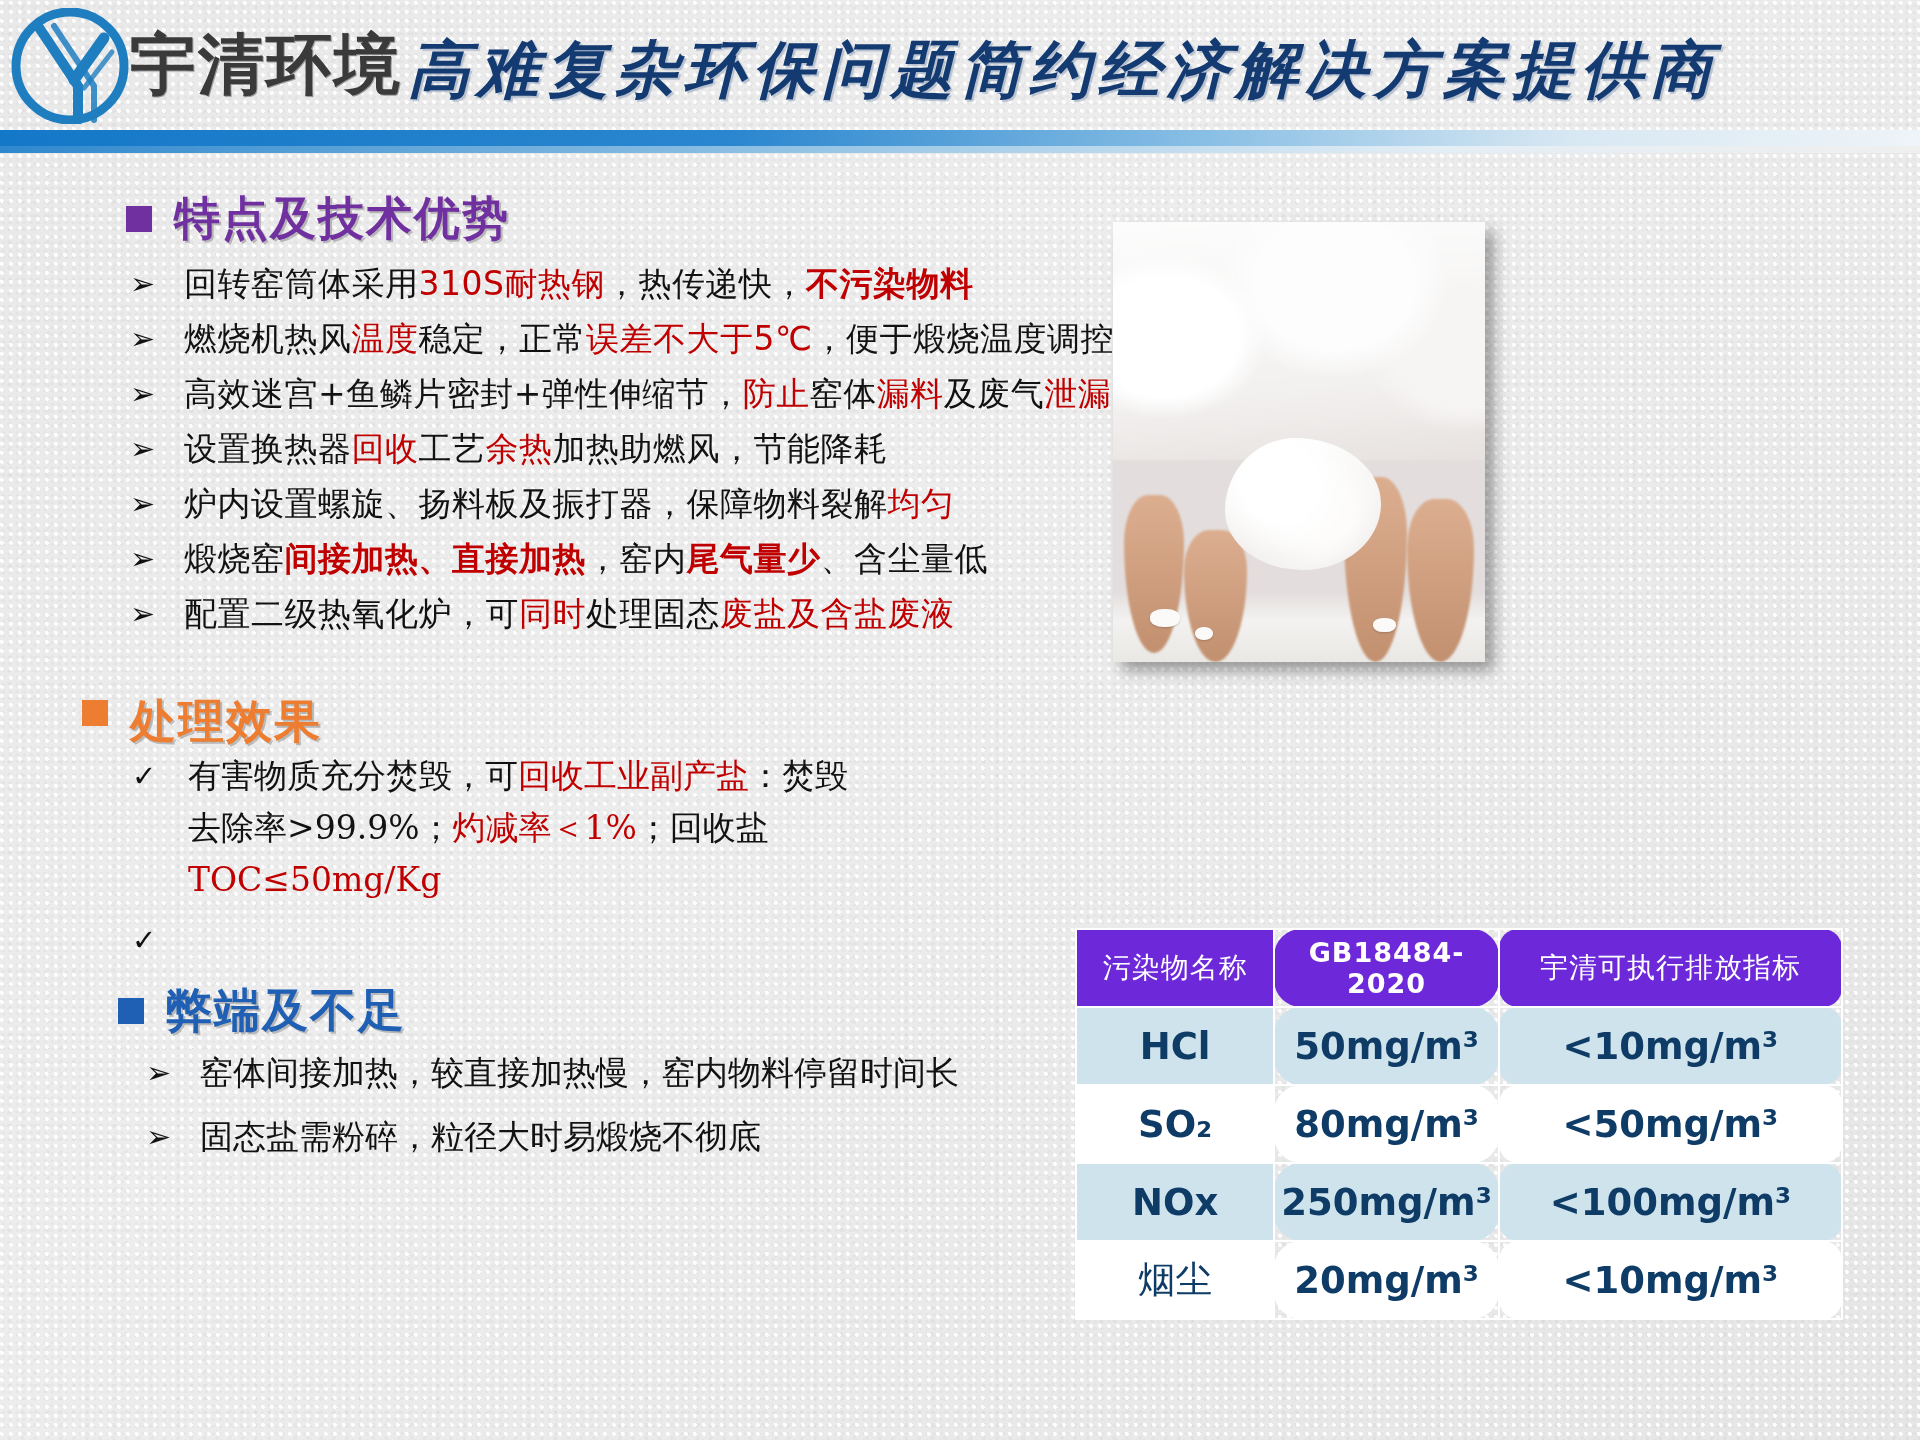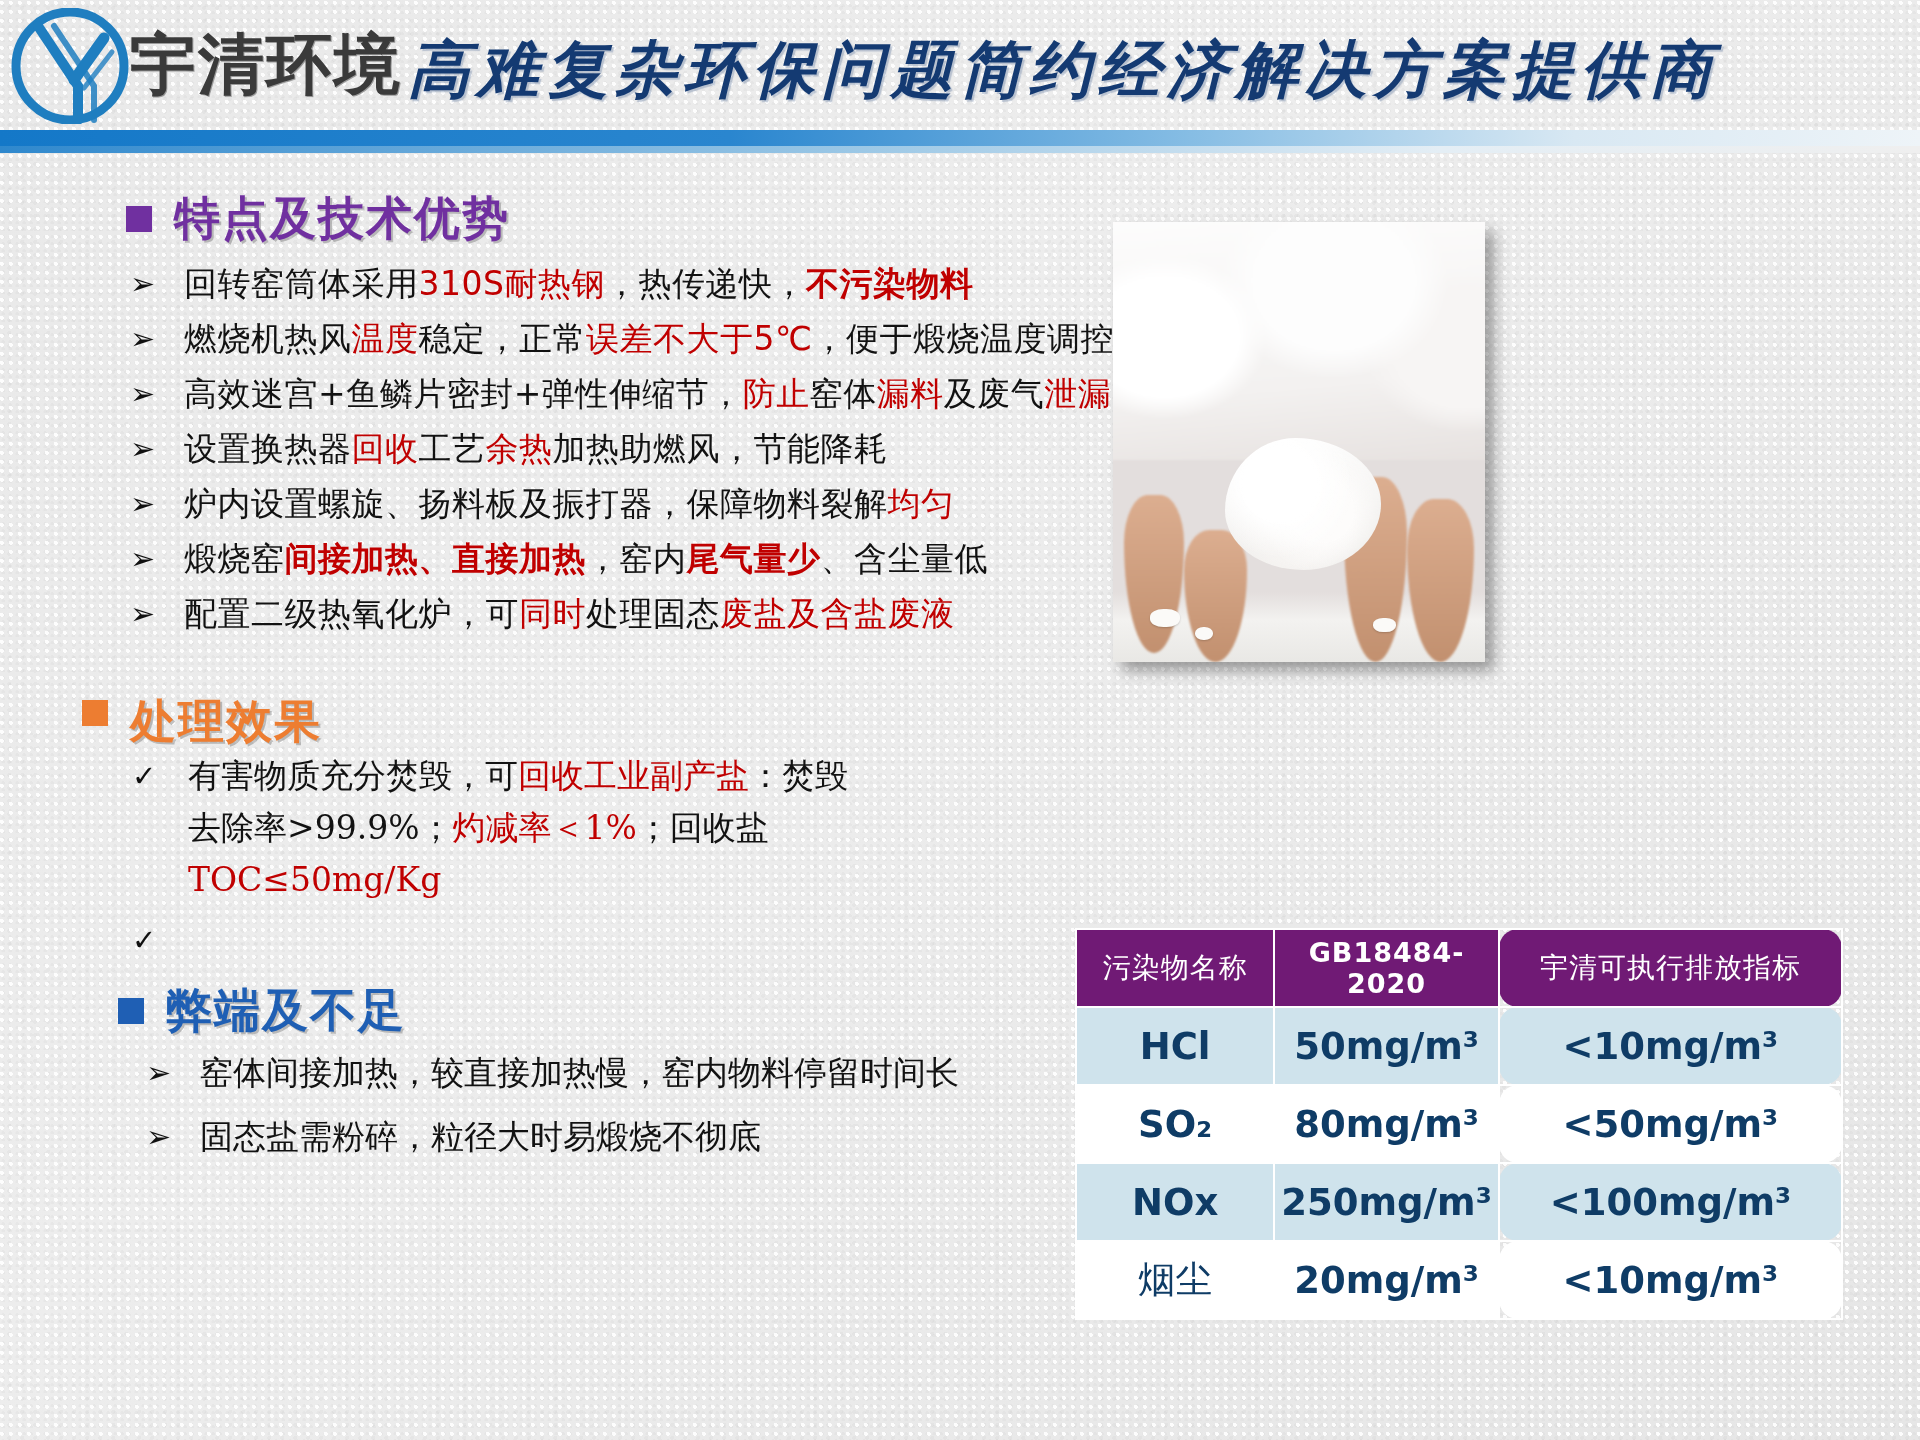--- a/index.html
+++ b/index.html
@@ -173,35 +173,35 @@
     width: 768px; border-collapse: collapse;
     font-family: "DejaVu Sans", sans-serif;
   }
   #emissions-table th, #emissions-table td {
     border: 2px solid #ffffff;
     text-align: center;
     height: 78px;
     padding: 0 6px;
   }
   #emissions-table thead th {
-    background: #701a75; color: #ffffff;
+    background: #6d28d9; color: #ffffff;
     font-size: 27px; font-weight: bold;
     letter-spacing: 1px;
   }
   #emissions-table thead th.cn {
     font-family: "DejaVu Serif", serif; font-weight: normal; font-size: 28px;
   }
   #emissions-table tbody td {
     color: #0f3c66; font-size: 37px; font-weight: bold;
   }
   #emissions-table tbody tr:nth-child(odd) td { background: #cfe3ec; }
   #emissions-table tbody tr:nth-child(even) td { background: #ffffff; }
   #emissions-table tbody td.cn { font-family: "DejaVu Sans", sans-serif; font-weight: normal; }
   #emissions-table .c0 { width: 206px; }
-  #emissions-table .c1 { width: 212px; }
+  #emissions-table .c1 { width: 212px; border-radius: 27px; }
   #emissions-table .c2 { width: 350px; border-radius: 19px; }
 </style>
 </head>
 <body>
 
 <div id="header">
   <svg id="logo-mark" viewBox="0 0 124 116">
     <ellipse cx="62" cy="58" rx="54" ry="54" fill="none" stroke="#1f7ec0" stroke-width="9"></ellipse>
     <path d="M30 18 L70 78 L70 112" stroke="#1f7ec0" stroke-width="10" fill="none" stroke-linecap="round"></path>
     <path d="M46 18 L86 78 L86 112" stroke="#1f7ec0" stroke-width="6" fill="none" stroke-linecap="round" opacity="0.85"></path>

